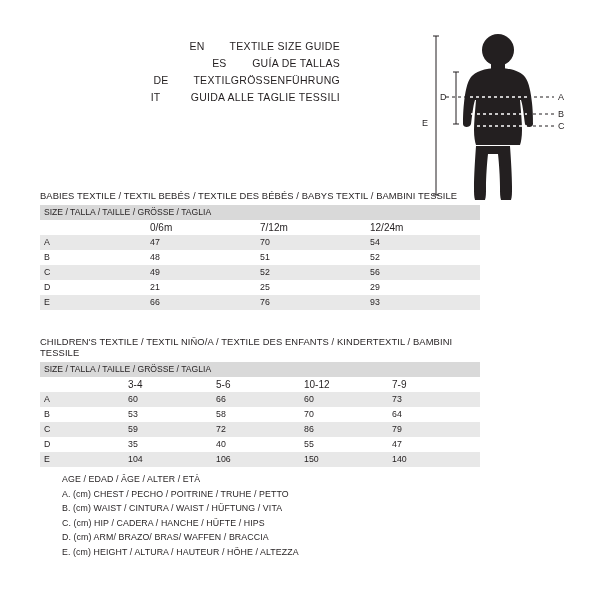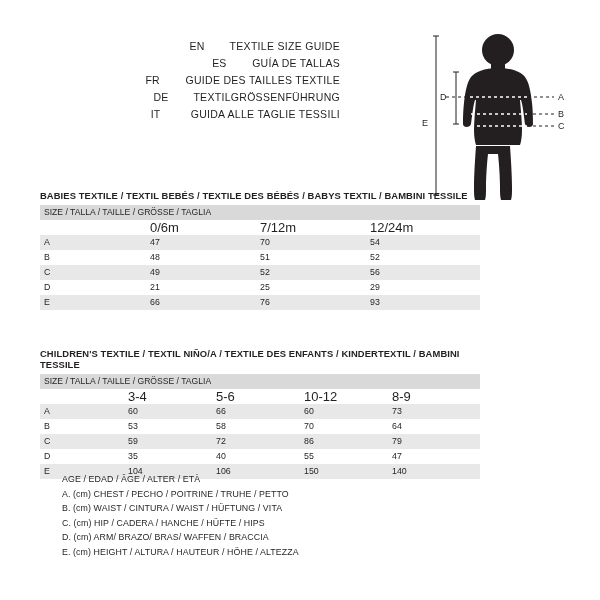--- a/index.html
+++ b/index.html
@@ -57,21 +57,21 @@
   }
 
   
   .table-block {
     position: absolute;
     left: 40px;
     width: 440px;
   }
   .table-caption {
     font-size: 9.4px;
-    font-weight: bold;
+    font-weight: normal;
     letter-spacing: 0.1px;
     margin-bottom: 4px;
     color: #231f20;
   }
   table {
     border-collapse: collapse;
     width: 440px;
     font-size: 8.8px;
     table-layout: fixed;
   }
@@ -91,21 +91,21 @@
     font-size: 8.6px;
     padding-left: 4px;
   }
   tr.sizes td {
     background: #ffffff;
     padding-left: 0;
   }
   tr.shade td { background: #e8e8e8; }
   tr.plain td { background: #ffffff; }
   td.val { padding-left: 0; }
-  .tbl-sizes-row td { font-size: 13px; }
+  .tbl-sizes-row td { font-size: 10px; }
 
   
   .legend {
     position: absolute;
     left: 40px;
     top: 472px;
     font-size: 8.8px;
     line-height: 14.6px;
     letter-spacing: 0.1px;
     margin-left: 22px;
@@ -118,24 +118,20 @@
 <div class="page">
 
   <div class="lang-block">
     <div class="lang-row">
       <span class="lang-code">EN</span>
       <span class="lang-title">TEXTILE SIZE GUIDE</span>
     </div>
     <div class="lang-row">
       <span class="lang-code">ES</span>
       <span class="lang-title">GUÍA DE TALLAS</span>
-    </div>
-    <div class="lang-row">
-      <span class="lang-code">FR</span>
-      <span class="lang-title">GUIDE DES TAILLES TEXTILE</span>
     </div>
     <div class="lang-row">
       <span class="lang-code">DE</span>
       <span class="lang-title">TEXTILGRÖSSENFÜHRUNG</span>
     </div>
     <div class="lang-row">
       <span class="lang-code">IT</span>
       <span class="lang-title">GUIDA ALLE TAGLIE TESSILI</span>
     </div>
   </div>
@@ -254,33 +250,33 @@
         <tr class="shade">
           <td class="col-label">E</td>
           <td class="col-v val">66</td>
           <td class="col-v val">76</td>
           <td class="col-rest val">93</td>
         </tr>
       </tbody>
     </table>
   </div>
 
-  <div class="table-block" style="top:348px;">
+  <div class="table-block" style="top:336px;">
     <div class="table-caption">CHILDREN'S TEXTILE / TEXTIL NIÑO/A / TEXTILE DES ENFANTS / KINDERTEXTIL / BAMBINI TESSILE</div>
     <table>
       <tbody>
         <tr class="hdr-grey">
           <td colspan="5">SIZE / TALLA / TAILLE / GRÖSSE / TAGLIA</td>
         </tr>
         <tr class="sizes tbl-sizes-row">
           <td class="col-label"></td>
           <td class="col-v val">3-4</td>
           <td class="col-v val">5-6</td>
           <td class="col-v val">10-12</td>
-          <td class="col-v val">8-9</td>
+          <td class="col-v val">7-9</td>
         </tr>
         <tr class="shade">
           <td class="col-label">A</td>
           <td class="col-v val">60</td>
           <td class="col-v val">66</td>
           <td class="col-v val">60</td>
           <td class="col-v val">73</td>
         </tr>
         <tr class="plain">
           <td class="col-label">B</td>

